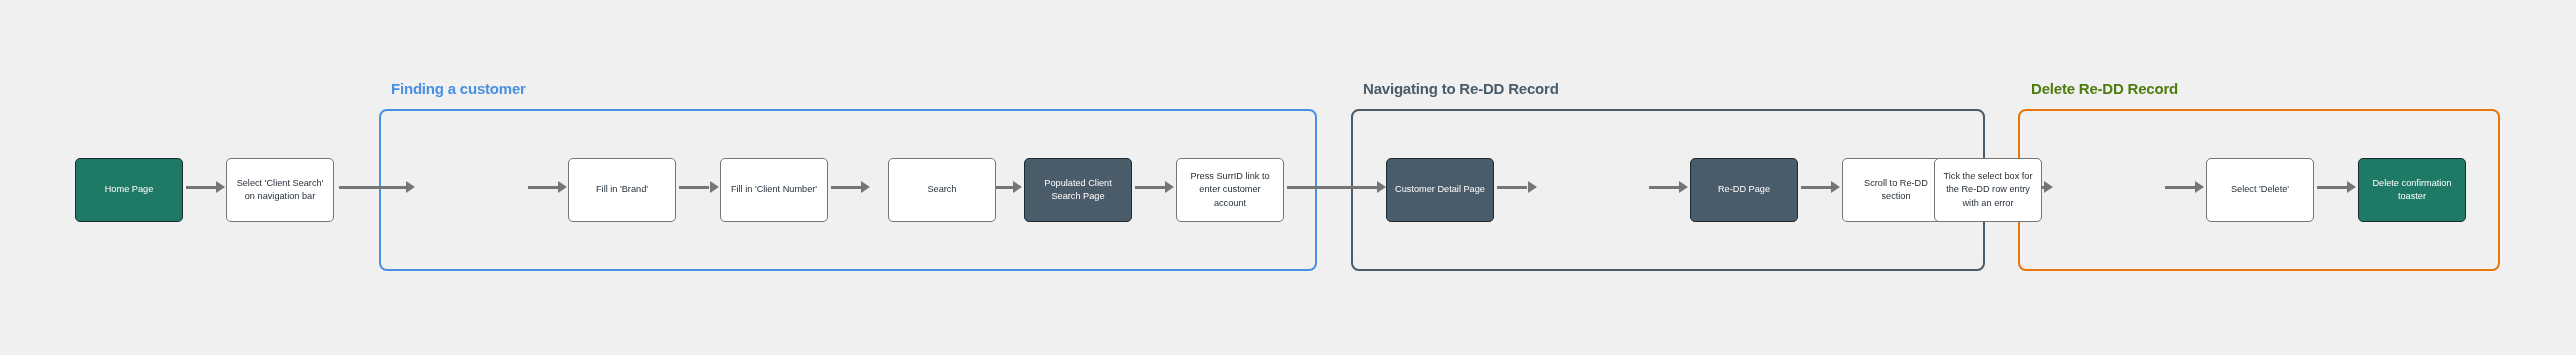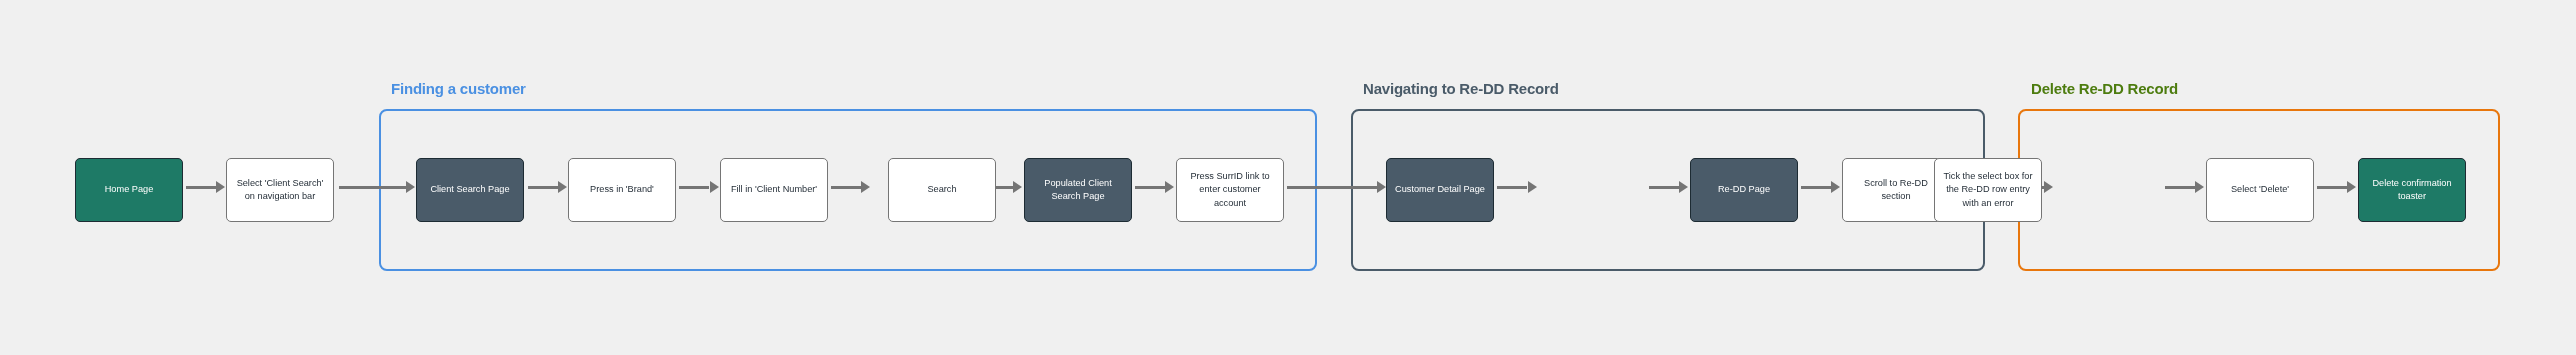--- a/index.html
+++ b/index.html
@@ -118,25 +118,22 @@
     <div class="conn" style="left: 2165px; width: 30px;"></div>
     <div class="arrowhead" style="left: 2195px;"></div>
     <div class="conn" style="left: 2317px; width: 30px;"></div>
     <div class="arrowhead" style="left: 2347px;"></div>
     <div class="node white" style="left: 226px;">
       <span>Select 'Client Search' on navigation bar</span>
     </div>
     <div class="node green" style="left: 75px;">
       <span>Home Page</span>
     </div>
-    <div class="node slate" style="left: 416px;">
-      <span>Client Search Page</span>
-    </div>
     <div class="node white" style="left: 568px;">
-      <span>Press in 'Brand'</span>
+      <span>Fill in 'Brand'</span>
     </div>
     <div class="node white" style="left: 720px;">
       <span>Fill in 'Client Number'</span>
     </div>
     <div class="node white" style="left: 872px; margin-left: 16px;">
       <span>Search</span>
     </div>
     <div class="node slate" style="left: 1024px; justify-content: center;">
       <span>Populated Client Search Page</span>
     </div>

